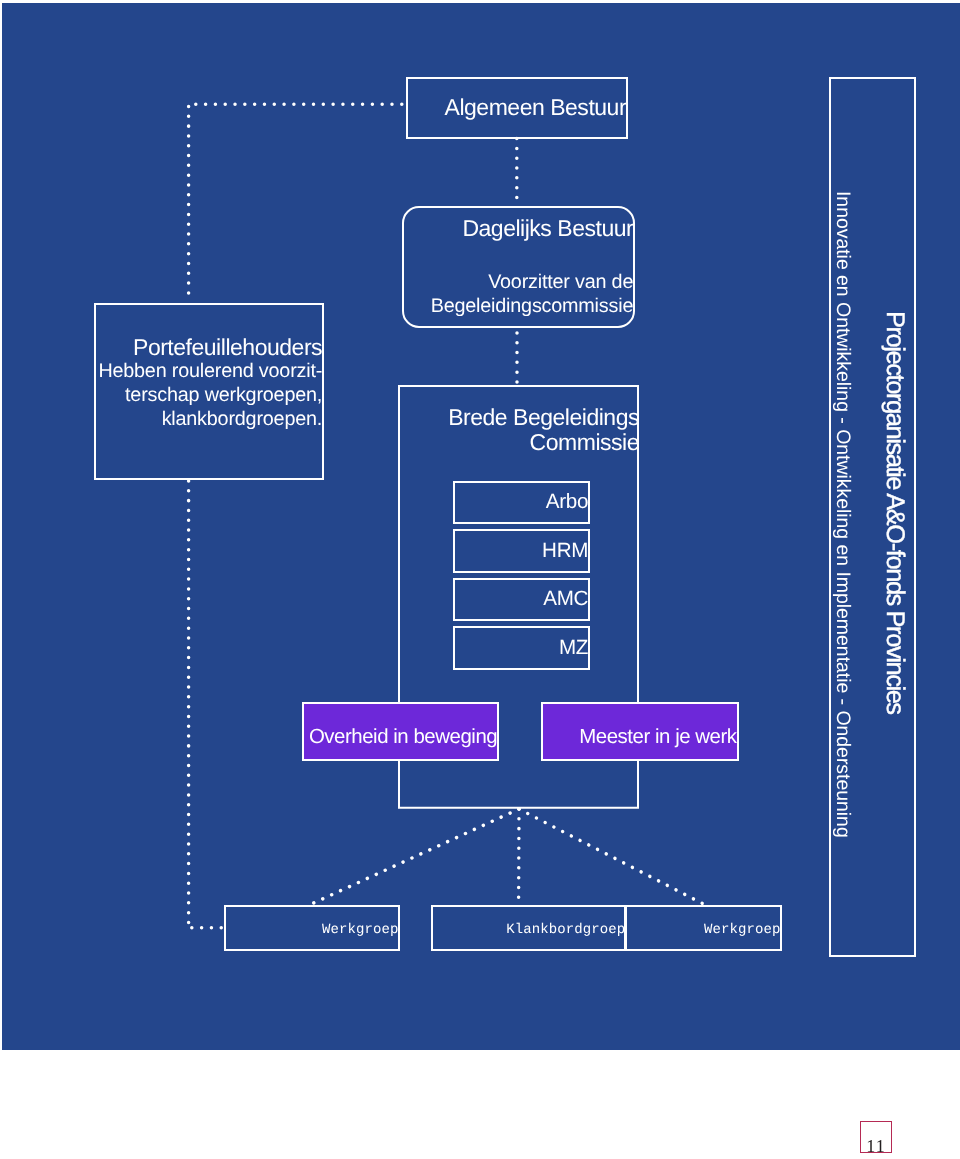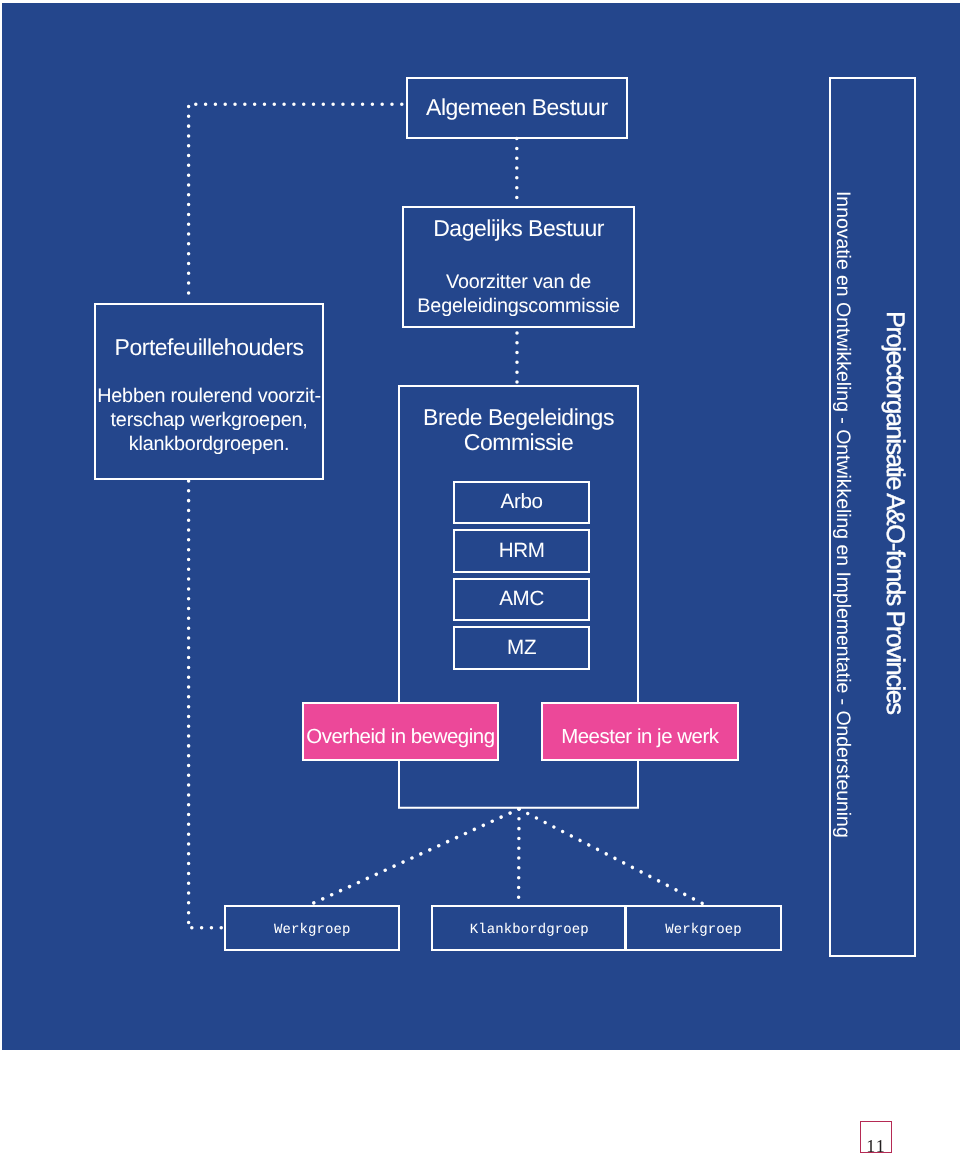--- a/index.html
+++ b/index.html
@@ -33,21 +33,21 @@
     background: #24468c;
   }
   .box {
     position: absolute;
     transform: translateZ(0);
     box-sizing: border-box;
     border: 2.2px solid #ffffff;
     color: #ffffff;
     display: flex;
     flex-direction: column;
-    align-items: center;
+    align-items: flex-end;
     justify-content: center;
     text-align: center;
     line-height: 1.22;
   }
   .pagenum {
     position: absolute;
     transform: translateZ(0);
     box-sizing: border-box;
     border: 1.3px solid #b52a54;
     color: #231f20;
@@ -69,38 +69,38 @@
   }
   .t1 { font-size: 23px; white-space: nowrap; line-height: 1.095; letter-spacing: -0.48px; }
   .t2 { font-size: 19.8px; white-space: nowrap; line-height: 1.19; letter-spacing: -0.2px; }
   .t3 { font-size: 20.6px; white-space: nowrap; line-height: 1; letter-spacing: -0.3px; }
   .t4 { font-size: 20.4px; white-space: nowrap; line-height: 1; letter-spacing: -0.45px; }
   .t5 { font-size: 14px; white-space: nowrap; line-height: 1; letter-spacing: 0.1px; font-family: Liberation Mono, monospace; }
 
   .b-algemeen { left: 405.6px; top: 76.8px; width: 222.5px; height: 62.2px; }
 
   .b-dagelijks { left: 402px; top: 205.9px; width: 233.2px; height: 122px;
-                 justify-content: flex-start; padding-top: 8px; }
+                 justify-content: flex-start; padding-top: 8px; border-radius: 17px; }
   .b-dagelijks .gapbefore { margin-top: 30px; }
 
   .b-portef { left: 94.1px; top: 303.3px; width: 230px; height: 176.5px;
               justify-content: flex-start; padding-top: 30px; }
-  .b-portef .gapbefore { margin-top: 25px; }
+  .b-portef .gapbefore { }
 
   .b-brede { left: 398px; top: 385px; width: 241px; height: 285px;
              border: none; border-top: 2.2px solid #ffffff;
              justify-content: flex-start; padding-top: 17.5px; }
 
   .b-sub { left: 453.2px; width: 136.9px; height: 43.6px; }
   .b-arbo { top: 480.6px; }
   .b-hrm { top: 529.2px; }
   .b-amc { top: 577.9px; }
   .b-mz { top: 626.2px; }
 
-  .b-prog { top: 702px; height: 59.3px; background: #ec4899; padding-top: 12px; }
+  .b-prog { top: 702px; height: 59.3px; background: #6d28d9; padding-top: 12px; }
   .b-overheid { left: 301.7px; width: 197.5px; }
   .b-meester { left: 541.1px; width: 197.5px; }
 
   .b-grp { top: 904.7px; height: 46.2px; padding-top: 3.5px; }
   .b-wg1 { left: 224.1px; width: 176.3px; }
   .b-kbg { left: 431.2px; width: 196px; }
   .b-wg2 { left: 624.4px; width: 158.1px; }
 
   .sidebar-frame {
     position: absolute;

